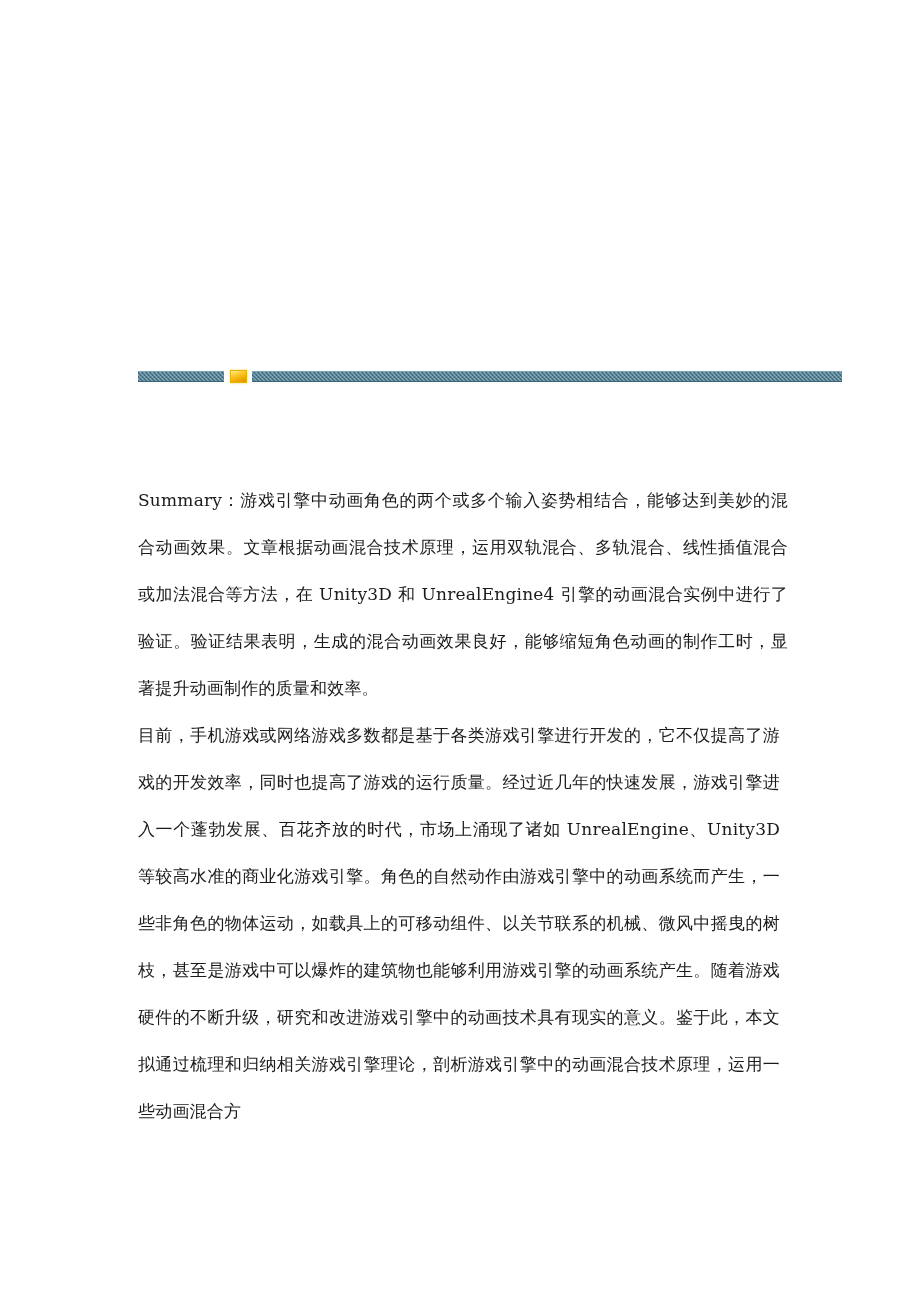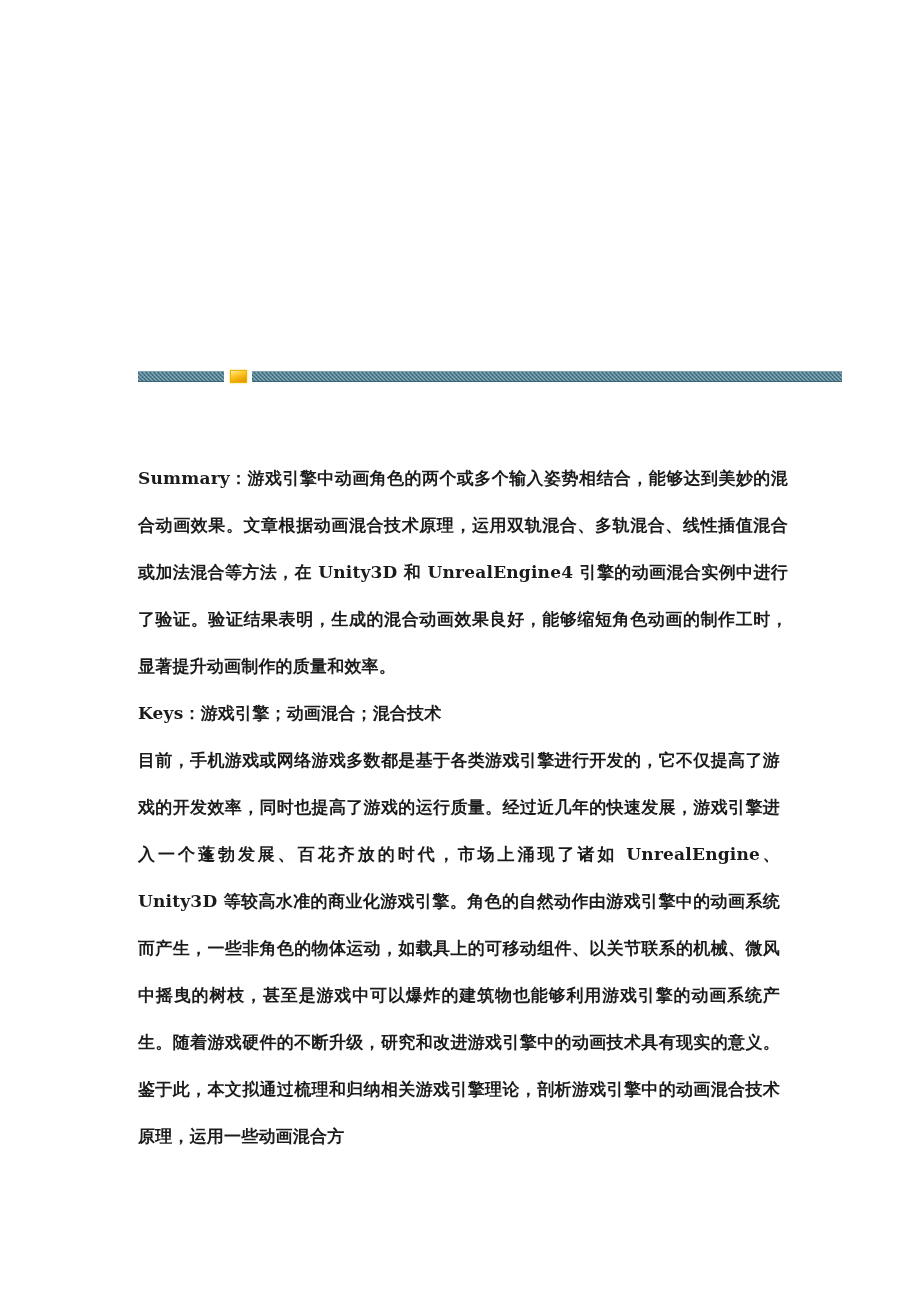--- a/index.html
+++ b/index.html
@@ -72,23 +72,22 @@
     background: linear-gradient(160deg, #fff0a8 0%, #ffcc33 32%, #f0a800 72%, #d99400 100%);
     border: 1px solid #e8b400;
     box-sizing: border-box;
     box-shadow: 0 0 2px rgba(255,200,60,0.85);
   }
 
   
   .body-area {
     position: absolute;
     left: 138px;
-    top: 455px;
+    top: 477px;
     width: 650px;
-    font-weight: bold;
   }
 
   .para {
     font-family: "DejaVu Serif", "Liberation Serif", serif;
     font-size: 17px;
     line-height: 47px;
     color: #1b1b1b;
     text-align: justify;
     text-justify: inter-ideograph;
     margin: 0;
@@ -117,19 +116,18 @@
   <div class="divider-wrap">
     <div class="divider-bar"></div>
     <div class="divider-gap"></div>
     <div class="divider-gem"></div>
   </div>
 
   <div class="body-area">
 
     <p class="para para-summary">Summary：游戏引擎中动画角色的两个或多个输入姿势相结合，能够达到美妙的混合动画效果。文章根据动画混合技术原理，运用双轨混合、多轨混合、线性插值混合或加法混合等方法，在 Unity3D 和 UnrealEngine4 引擎的动画混合实例中进行了验证。验证结果表明，生成的混合动画效果良好，能够缩短角色动画的制作工时，显著提升动画制作的质量和效率。</p>
 
-    <p class="para para-keys">Keys：游戏引擎；动画混合；混合技术</p>
 
     <p class="para para-intro">目前，手机游戏或网络游戏多数都是基于各类游戏引擎进行开发的，它不仅提高了游戏的开发效率，同时也提高了游戏的运行质量。经过近几年的快速发展，游戏引擎进入一个蓬勃发展、百花齐放的时代，市场上涌现了诸如 UnrealEngine、Unity3D 等较高水准的商业化游戏引擎。角色的自然动作由游戏引擎中的动画系统而产生，一些非角色的物体运动，如载具上的可移动组件、以关节联系的机械、微风中摇曳的树枝，甚至是游戏中可以爆炸的建筑物也能够利用游戏引擎的动画系统产生。随着游戏硬件的不断升级，研究和改进游戏引擎中的动画技术具有现实的意义。鉴于此，本文拟通过梳理和归纳相关游戏引擎理论，剖析游戏引擎中的动画混合技术原理，运用一些动画混合方</p>
 
   </div>
 
 </div>
 
 </body></html>

